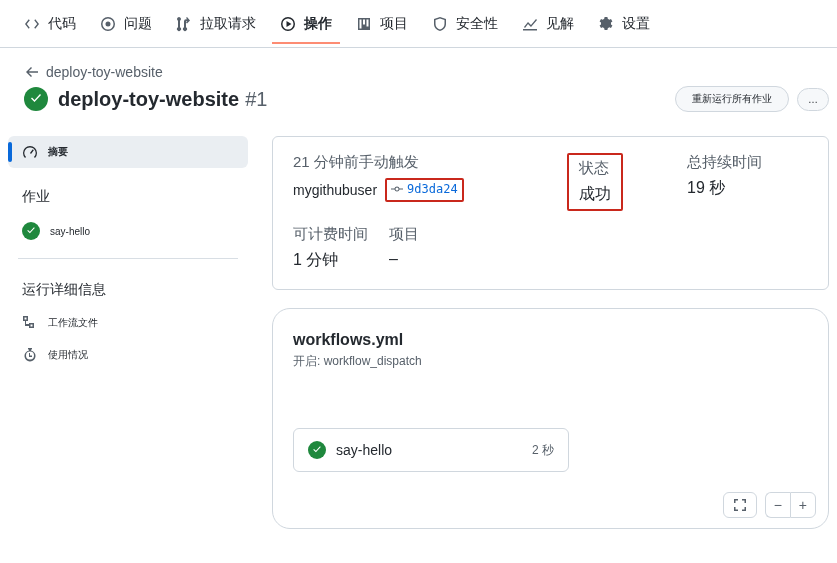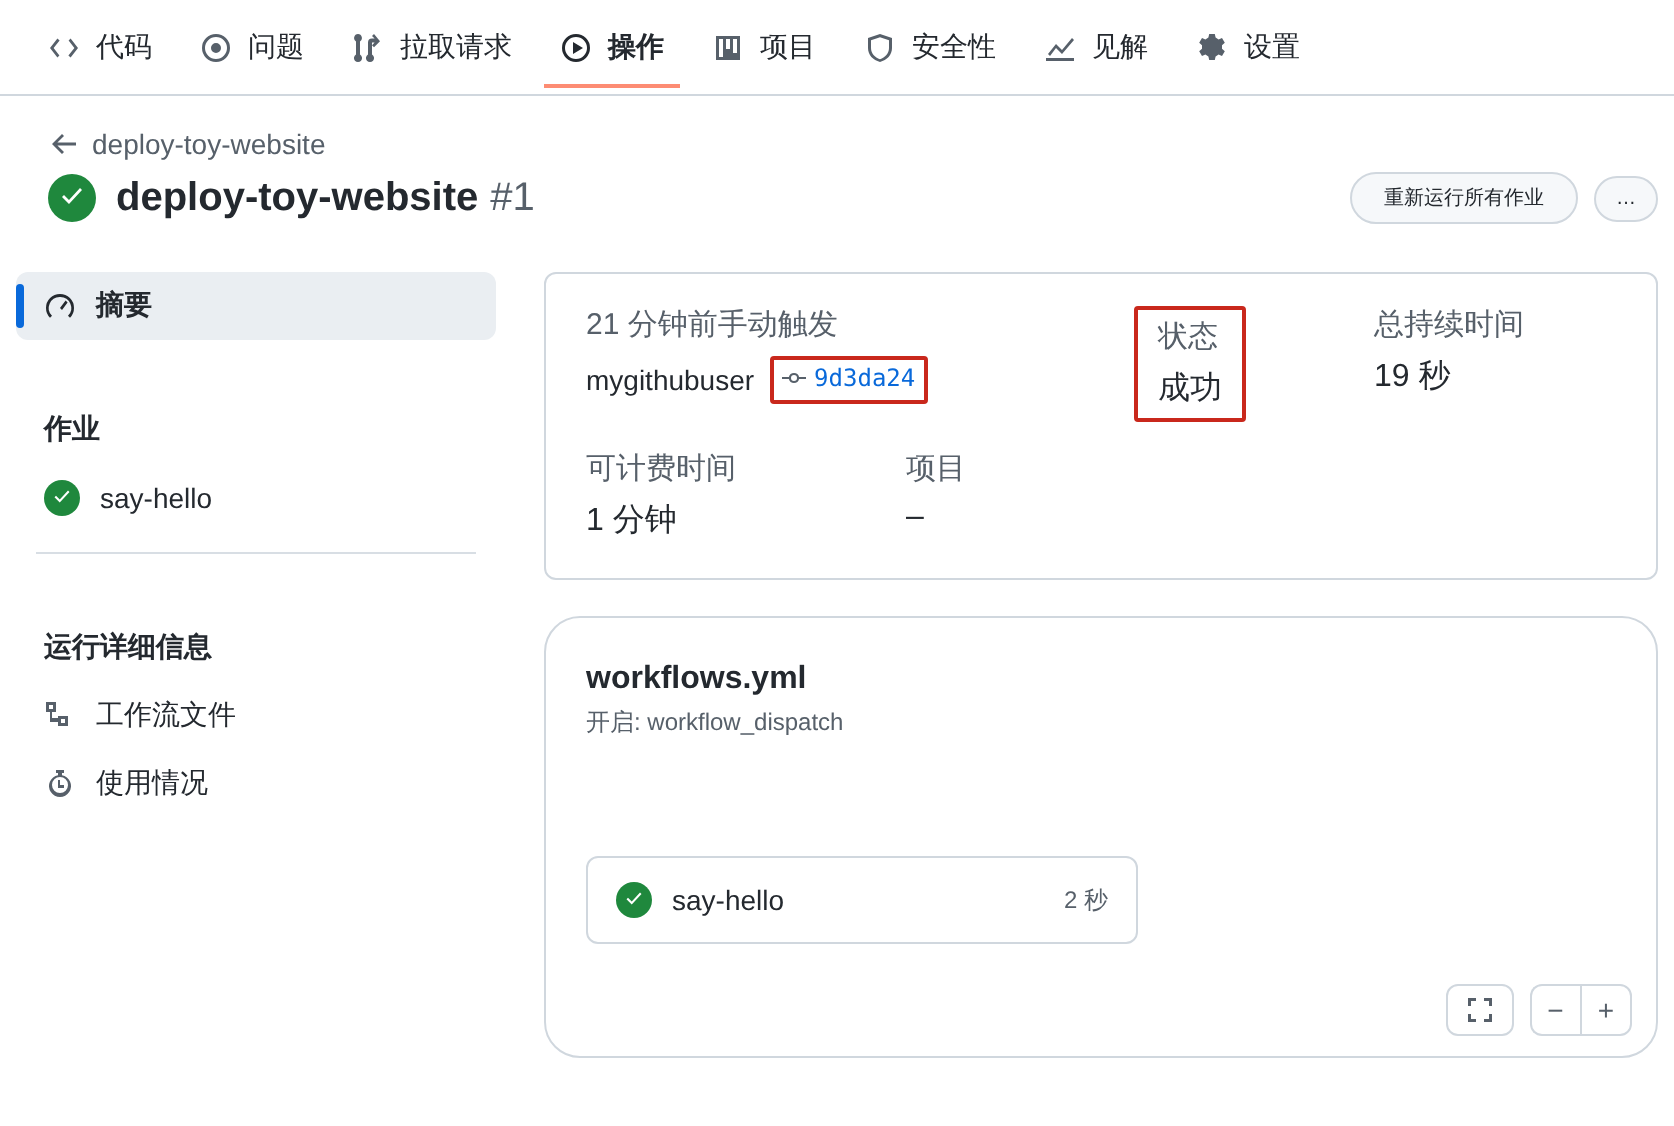--- a/index.html
+++ b/index.html
@@ -114,41 +114,41 @@
     flex-shrink: 0;
     padding-left: 8px;
   }
   .side-item {
     display: flex;
     align-items: center;
     gap: 10px;
     padding: 8px 14px;
     border-radius: 6px;
     cursor: pointer;
-    font-size: 14px;
+    font-size: 10px;
     color: #24292f;
     position: relative;
   }
   .side-item.selected {
     background: #eaeef2;
     font-weight: 600;
   }
   .side-item.selected::before {
     content: "";
     position: absolute;
     left: 0; top: 6px; bottom: 6px;
     width: 4px;
     border-radius: 2px;
     background: #0969da;
   }
   .side-heading {
     font-size: 14px;
-    font-weight: 700;
-    color: #24292f;
-    padding: 36px 14px 8px 14px;
+    font-weight: 400;
+    color: #24292f;
+    padding: 20px 14px 8px 14px;
   }
   .side-sep {
     border: none;
     border-top: 1px solid #d8dee4;
     margin: 10px 10px 2px 10px;
   }
 
   .main {
     flex: 1;
     min-width: 0;
@@ -194,21 +194,20 @@
     margin-left: 2px;
   }
   .redbox2 {
     border: 2px solid #c9281c;
     border-radius: 2px;
     padding: 4px 10px;
   }
 
   .second-row {
     display: flex;
-    gap: 64px;
     margin-top: 14px;
   }
 
   .workflow-card {
     border: 1px solid #d0d7de;
     border-radius: 18px;
     margin-top: 18px;
     padding: 22px 20px 56px 20px;
     position: relative;
   }

